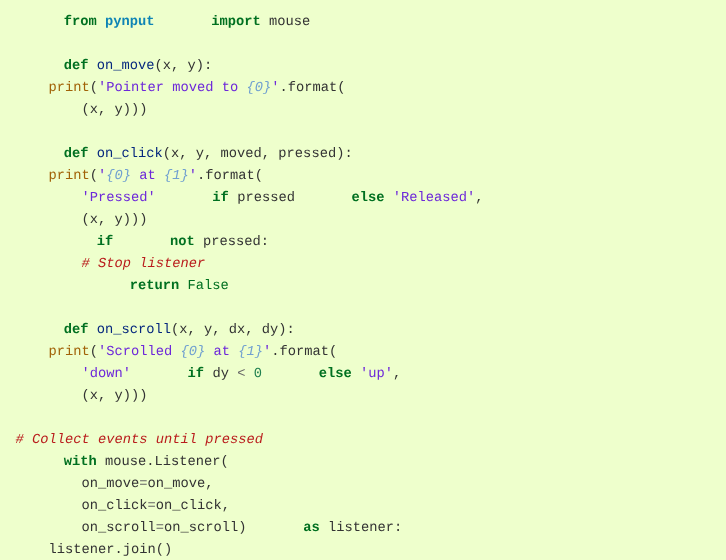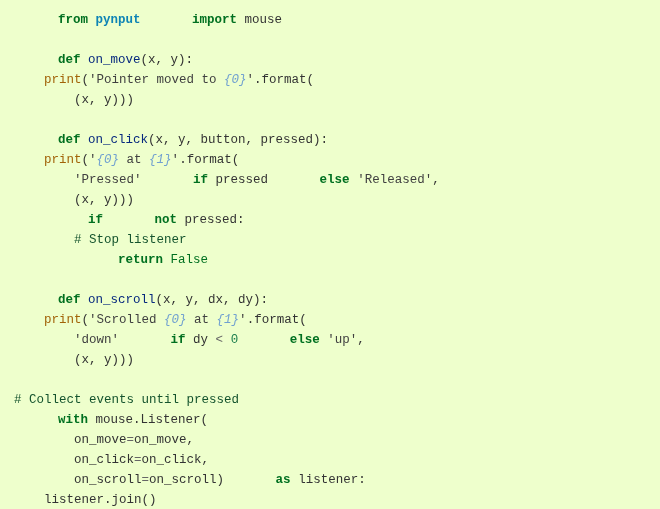--- a/index.html
+++ b/index.html
@@ -19,37 +19,37 @@
     font-family: Consolas, "Courier New", monospace;
     font-size: 12.5px;
     line-height: 20px;
     white-space: pre;
     color: #333;
   }
   .kw { color: #007020; font-weight: bold; margin-left: 44px; }    
   .nn { color: #0e84b5; font-weight: bold; text-align: center; }    
   .nf { color: #06287e; }                       
   .bp { color: #a16207; }                       
-  .s  { color: #404040; margin-top: 41px; }                       
+  .s  { color: #6d28d9; margin-top: 41px; }                       
   .si { color: #70a0d0; font-style: italic; }   
-  .cm { color: #14532d; }   
+  .cm { color: #b91c1c; font-style: italic; }   
   .op { color: #666666; }                       
   .num{ color: #208050; }                       
   .kc { color: #007020; font-weight: normal; }    
 </style>
 </head>
 <body>
 
 <div class="code-block"><span class="kw">from</span> <span class="nn">pynput</span> <span class="kw">import</span> <span>mouse</span>
 
 <span class="kw">def</span> <span class="nf">on_move</span><span>(x, y):</span>
     <span class="bp">print</span>(<span class="s">'Pointer moved to </span><span class="si">{0}</span><span class="s">'</span><span>.format(</span>
         <span>(x, y)))</span>
 
-<span class="kw">def</span> <span class="nf">on_click</span><span>(x, y, button, pressed):</span>
+<span class="kw">def</span> <span class="nf">on_click</span><span>(x, y, moved, pressed):</span>
     <span class="bp">print</span>(<span class="s">'</span><span class="si">{0}</span><span class="s"> at </span><span class="si">{1}</span><span class="s">'</span><span>.format(</span>
         <span class="s">'Pressed'</span> <span class="kw">if</span> <span>pressed</span> <span class="kw">else</span> <span class="s">'Released'</span><span>,</span>
         <span>(x, y)))</span>
     <span class="kw">if</span> <span class="kw">not</span> <span>pressed:</span>
         <span class="cm"># Stop listener</span>
         <span class="kw">return</span> <span class="kc">False</span>
 
 <span class="kw">def</span> <span class="nf">on_scroll</span><span>(x, y, dx, dy):</span>
     <span class="bp">print</span>(<span class="s">'Scrolled </span><span class="si">{0}</span><span class="s"> at </span><span class="si">{1}</span><span class="s">'</span><span>.format(</span>
         <span class="s">'down'</span> <span class="kw">if</span> <span>dy</span> <span class="op">&lt;</span> <span class="num">0</span> <span class="kw">else</span> <span class="s">'up'</span><span>,</span>

